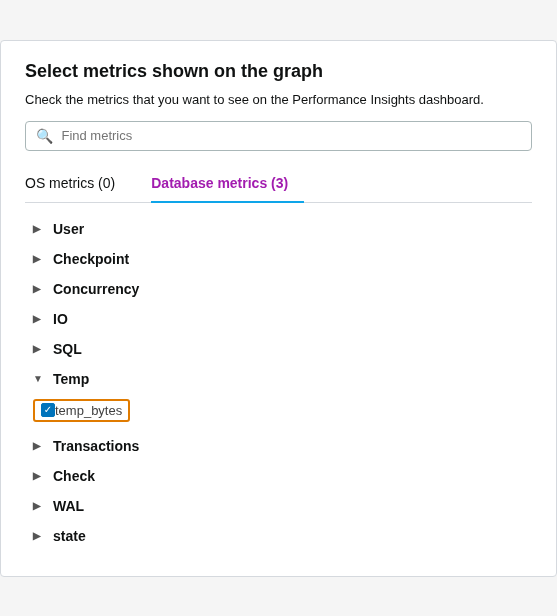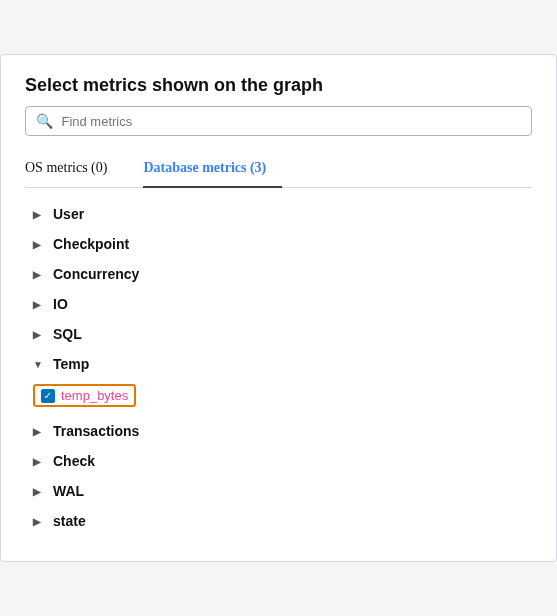--- a/index.html
+++ b/index.html
@@ -58,25 +58,24 @@
       margin-bottom: 0;
     }
     .tab {
       padding: 8px 16px 10px 0;
       margin-right: 20px;
       font-size: 14px;
       cursor: pointer;
       color: #0f1111;
       border-bottom: 2px solid transparent;
       margin-bottom: -1px;
-      font-family: Liberation Serif, serif;
     }
     .tab.active {
-      color: #3b82f6;
-      border-bottom: 2px solid #404040;
+      color: #a21caf;
+      border-bottom: 2px solid #0ea5e9;
       font-weight: 600;
     }
     .tab:not(.active) {
       color: #0f1111;
     }
     .metrics-list {
       margin-top: 12px;
     }
     .metric-group {
       margin-bottom: 2px;
@@ -100,23 +99,22 @@
     }
     .metric-children {
       padding: 6px 8px 8px 8px;
       display: flex;
       flex-wrap: wrap;
       gap: 10px;
     }
     .metric-item {
       display: flex;
       align-items: center;
-      gap: 6px;
       font-size: 13px;
-      color: #ec4899;
+      color: #404040;
     }
     .metric-item-highlighted {
       border: 2px solid #e07b00;
       border-radius: 3px;
       padding: 2px 6px;
     }
     .checkbox {
       width: 14px;
       height: 14px;
       border: 1px solid #687078;
@@ -137,20 +135,21 @@
       color: #fff;
       font-size: 10px;
       line-height: 1;
     }
   </style>
 </head>
 <body>
 
 <div class="modal">
   <div class="modal-title">Select metrics shown on the graph</div>
+  <div class="modal-desc">Check the metrics that you want to see on the Performance Insights dashboard.</div>
 
   <div class="search-box">
     <span class="search-icon">🔍</span>
     <input class="search-input" type="text" placeholder="Find metrics" style="">
   </div>
 
   <div class="tabs">
     <div class="tab">OS metrics (0)</div>
     <div class="tab active">Database metrics (3)</div>
   </div>

